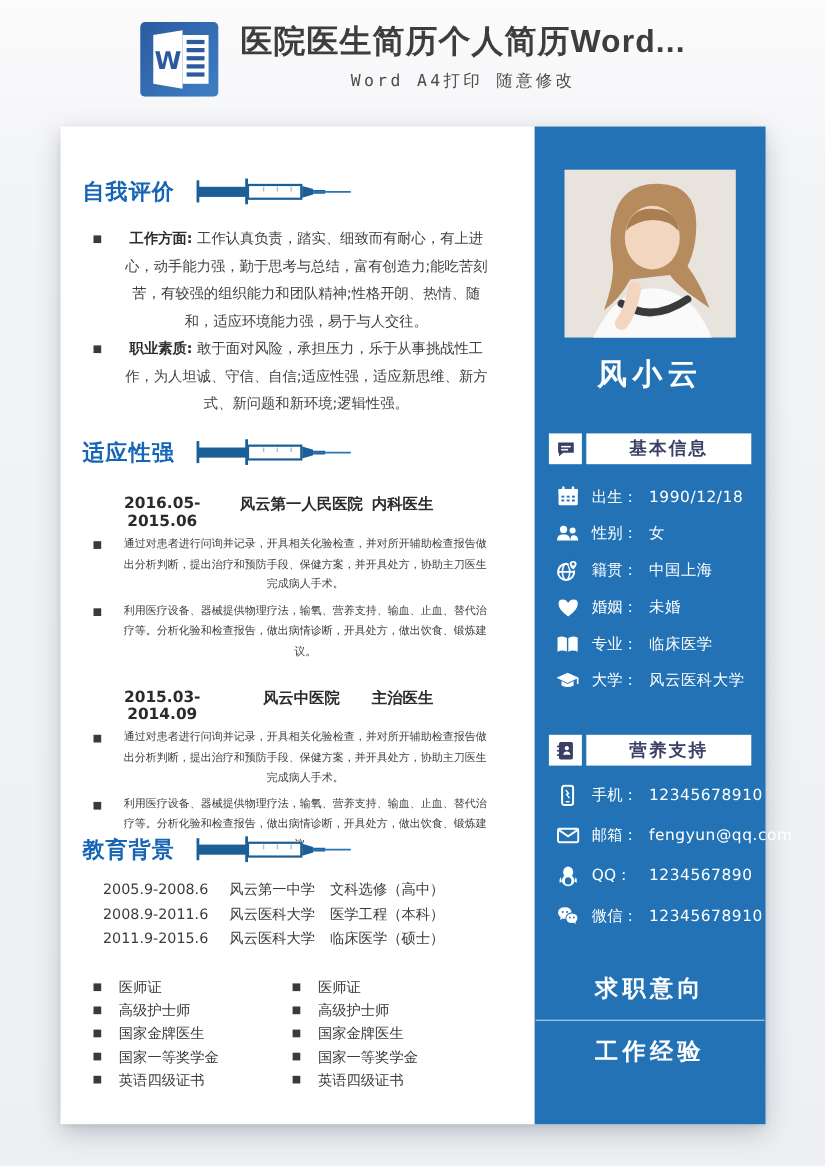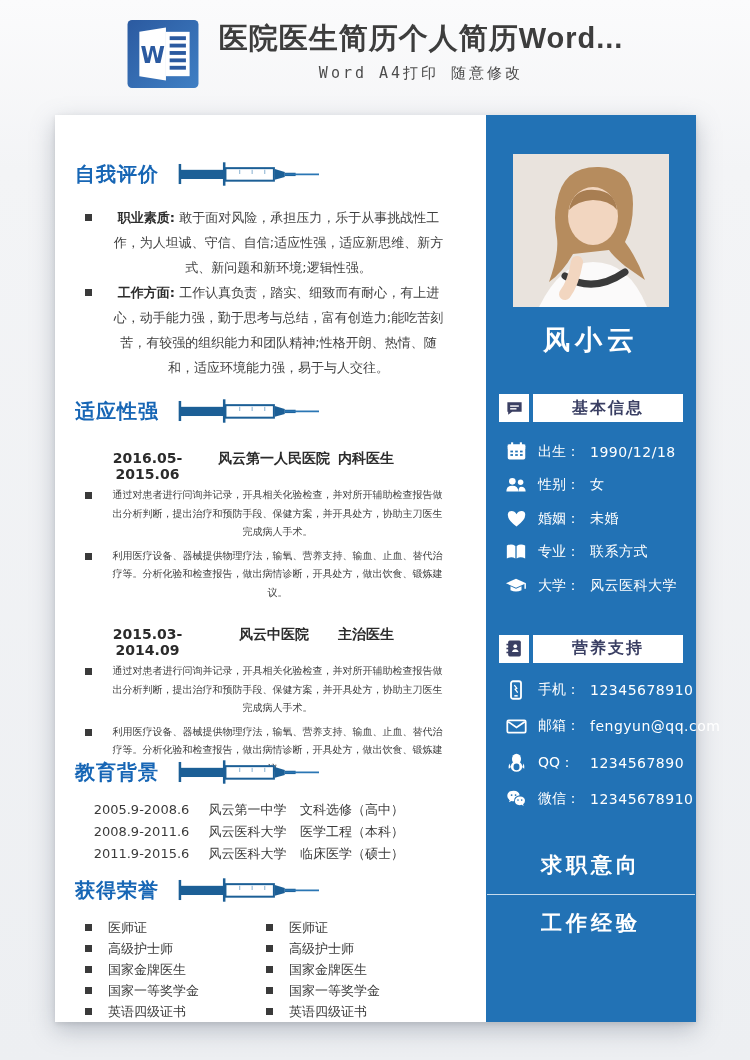--- a/index.html
+++ b/index.html
@@ -129,27 +129,27 @@
       <section class="sec sec-self">
         <div class="sec-title-row">
           <h2 class="sec-title">自我评价</h2>
           <svg class="syringe" viewBox="0 0 170 30">
               <use href="#syr"></use>
             </svg>
         </div>
         <ul class="blist">
           <li>
             <span class="sq"></span>
+            <p><b>工作方面:</b>
+               <span>工作认真负责，踏实、细致而有耐心，有上进心，动手能力强，勤于思考与总结，富有创造力;能吃苦刻苦，有较强的组织能力和团队精神;性格开朗、热情、随和，适应环境能力强，易于与人交往。</span></p>
+          </li>
+          <li>
+            <span class="sq"></span>
             <p><b>职业素质:</b>
                <span>敢于面对风险，承担压力，乐于从事挑战性工作，为人坦诚、守信、自信;适应性强，适应新思维、新方式、新问题和新环境;逻辑性强。</span></p>
-          </li>
-          <li>
-            <span class="sq"></span>
-            <p><b>工作方面:</b>
-               <span>工作认真负责，踏实、细致而有耐心，有上进心，动手能力强，勤于思考与总结，富有创造力;能吃苦刻苦，有较强的组织能力和团队精神;性格开朗、热情、随和，适应环境能力强，易于与人交往。</span></p>
           </li>
         </ul>
       </section>
 
       <section class="sec sec-work">
         <div class="sec-title-row">
           <h2 class="sec-title">适应性强</h2>
           <svg class="syringe" viewBox="0 0 170 30">
               <use href="#syr"></use>
             </svg>
@@ -208,26 +208,20 @@
           </div>
           <div class="edu-row">
             <span class="ep">2011.9-2015.6</span>
             <span class="es">风云医科大学</span>
             <span class="em">临床医学（硕士）</span>
           </div>
         </div>
       </section>
 
       <section class="sec sec-honor">
-        <div class="sec-title-row">
-          <h2 class="sec-title">获得荣誉</h2>
-          <svg class="syringe" viewBox="0 0 170 30">
-              <use href="#syr"></use>
-            </svg>
-        </div>
         <div class="honor-cols">
           <ul class="hlist">
             <li>
                 <span class="sq small"></span>
                 <span>医师证</span>
               </li>
             <li>
                 <span class="sq small"></span>
                 <span>高级护士师</span>
               </li>
@@ -322,36 +316,49 @@
                 <path d="M1.5 19 Q1.5 12.8 8 12.8 Q14.5 12.8 14.5 19 Z"></path>
                 <circle cx="17" cy="9" r="3"></circle>
                 <path d="M14.5 19 Q15 13.8 17.5 13.8 Q22.5 13.8 22.5 19 Z"></path>
               </svg>
           </span>
           <span class="lbl">性别：</span>
           <span class="val">女</span>
         </div>
         <div class="row">
           <span class="ic">
+            <svg viewBox="0 0 24 24" width="22" height="22">
+                <circle cx="10.5" cy="13" r="8" fill="none" stroke="#fff" stroke-width="2"></circle>
+                <ellipse cx="10.5" cy="13" rx="3.6" ry="8" fill="none" stroke="#fff" stroke-width="1.6"></ellipse>
+                <line x1="2.5" y1="13" x2="18.5" y2="13" stroke="#fff" stroke-width="1.6"></line>
+                <path d="M17.5 1.5 Q21.5 1.5 21.5 5.2 Q21.5 8 17.5 11.5 Q13.5 8 13.5 5.2 Q13.5 1.5 17.5 1.5" fill="#fff" stroke="#2272b5" stroke-width="1.2"></path>
+                <circle cx="17.5" cy="5.2" r="1.5" fill="#2272b5"></circle>
+              </svg>
+          </span>
+          <span class="lbl">籍贯：</span>
+          <span class="val">中国上海</span>
+        </div>
+        <div class="row">
+          <span class="ic">
             <svg viewBox="0 0 24 24" width="21" height="21" fill="#fff">
                 <path d="M12 21 Q2 14 2 7.8 Q2 3.5 6.3 3.5 Q10 3.5 12 7 Q14 3.5 17.7 3.5 Q22 3.5 22 7.8 Q22 14 12 21"></path>
               </svg>
           </span>
           <span class="lbl">婚姻：</span>
           <span class="val">未婚</span>
         </div>
         <div class="row">
           <span class="ic">
             <svg viewBox="0 0 24 24" width="22" height="22" fill="#fff">
                 <path d="M2 5 Q7 2.6 11.3 5.4 L11.3 19 Q7 16.6 2 19 Z"></path>
                 <path d="M22 5 Q17 2.6 12.7 5.4 L12.7 19 Q17 16.6 22 19 Z"></path>
               </svg>
           </span>
           <span class="lbl">专业：</span>
-          <span class="val">联系方式</span>
+          <span class="val">临床医学</span>
         </div>
         <div class="row">
           <span class="ic">
             <svg viewBox="0 0 24 24" width="22" height="22" fill="#fff">
                 <polygon points="12,4 23,9 12,14 1,9"></polygon>
                 <path d="M6 12.2 L6 16.5 Q12 19.5 18 16.5 L18 12.2 L12 15 Z"></path>
                 <rect x="21.2" y="9" width="1.6" height="6"></rect>
               </svg>
           </span>
           <span class="lbl">大学：</span>

